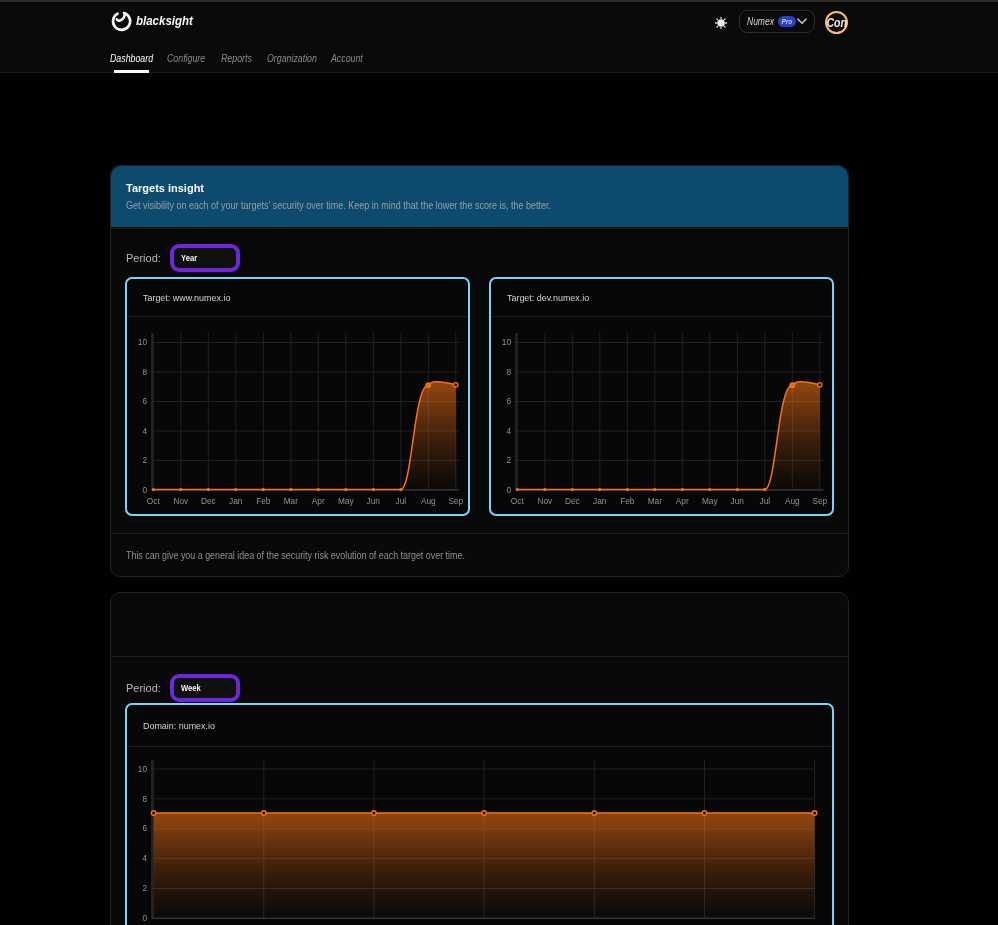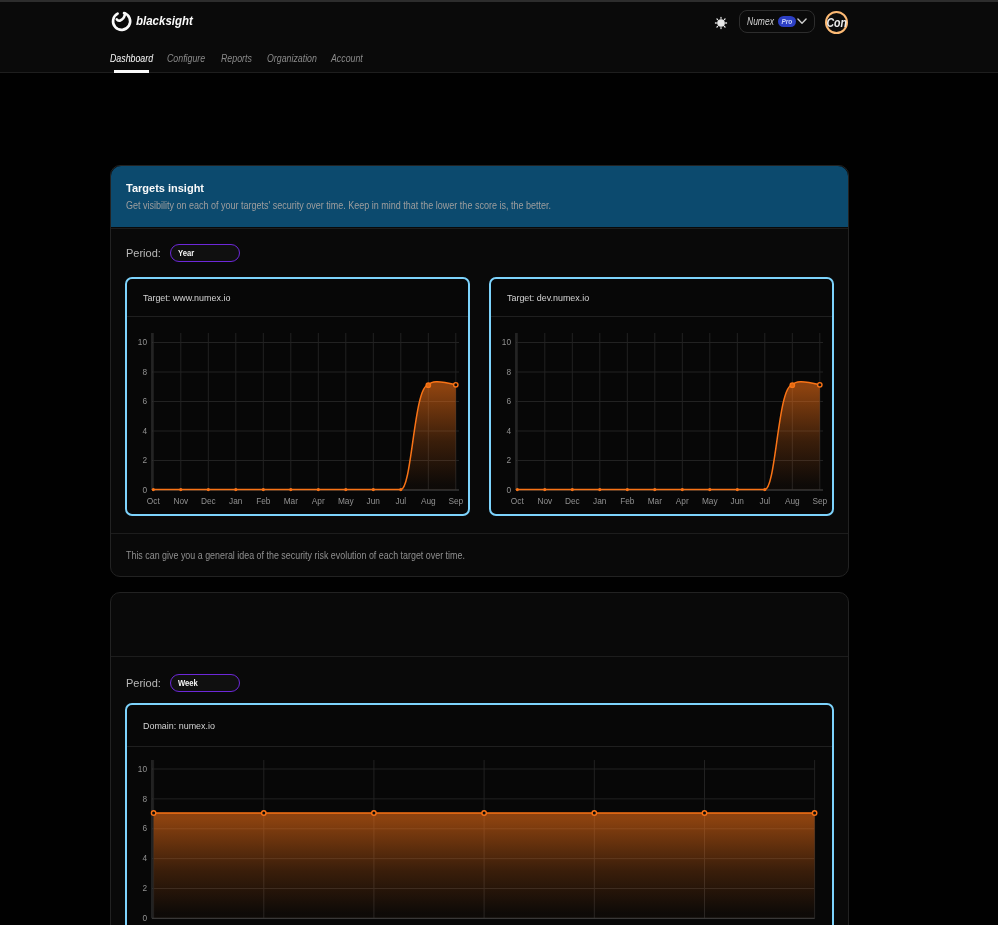--- a/index.html
+++ b/index.html
@@ -42,21 +42,21 @@
   
   .card { left:110px; width:739px; background:#090909; border:1px solid #222222;
     border-radius:10px; }
   .card-h { padding:16.5px 15px 16px 15px; background:#0c4a6e; border-radius:10px 10px 0 0; }
   .card-title { color:#fafafa; font-size:11px; font-weight:bold; }
   .card-desc { color:#9e9e9e; font-size:10px; margin-top:6px; transform:scaleX(0.9); transform-origin:0 0; white-space:nowrap; }
   .divider { height:1px; background:#1d1d1d; }
 
   .prow { display:flex; align-items:center; }
   .plabel { color:#b9b9b9; font-size:11px; }
-  .psel { width:70px; height:18px; border:1px solid #6d28d9; border-radius:9px; background:#101010;
+  .psel { width:70px; height:28px; border:4px solid #6d28d9; border-radius:9px; background:#101010;
     display:flex; align-items:center; padding:0 7.5px; margin-left:9px;gap:45px; }
   .psel span { color:#f5f5f5; font-size:9px; font-weight:bold; flex:1; transform:scaleX(0.85); transform-origin:0 50%; }
 
   .chartcard { background:#070707; border:2px solid #7dd3fc; border-radius:7px; overflow:hidden; }
   .cc-h { height:38px; border-bottom:1px solid #1f1f1f; display:flex; align-items:center;
     padding-left:16px; color:#d4d4d4; font-size:9.5px; }
   .cc-h.dm { height:42px; }
   .cc-h span { transform:scaleX(0.94); transform-origin:0 50%; white-space:nowrap; }
 
   .footnote { color:#8f8f8f; font-size:10px; transform:scaleX(0.89); transform-origin:0 0; white-space:nowrap; }

